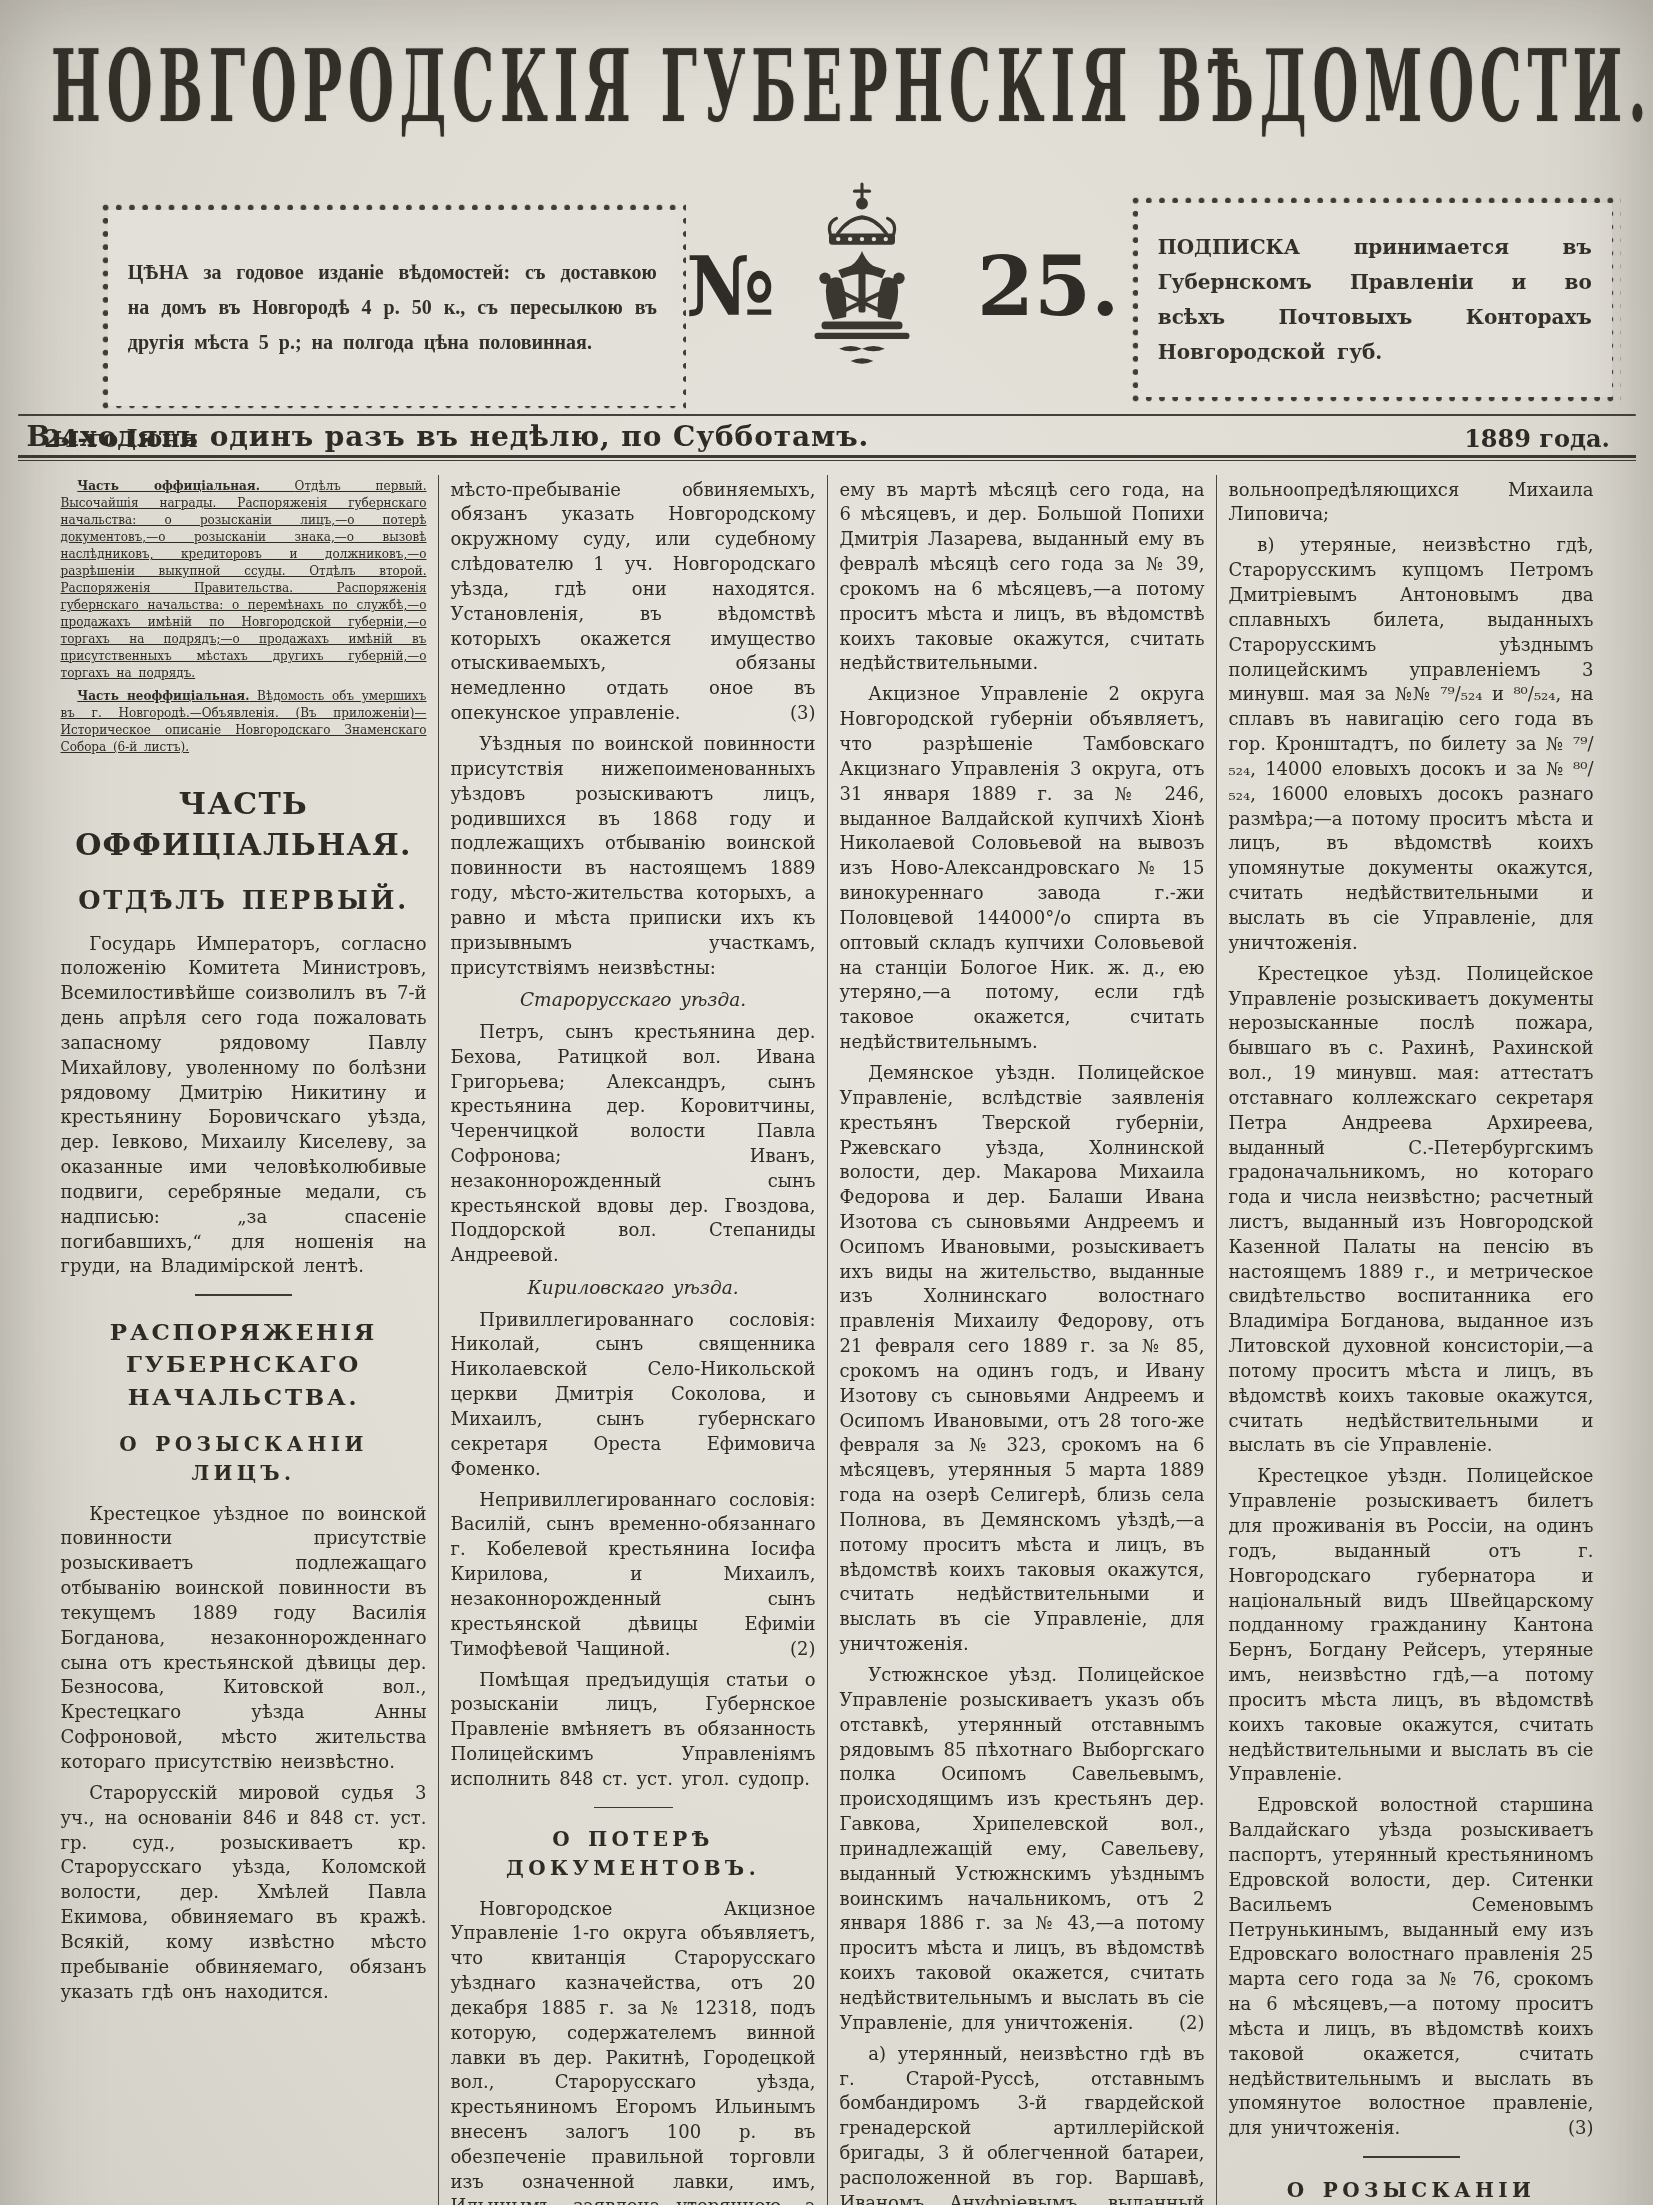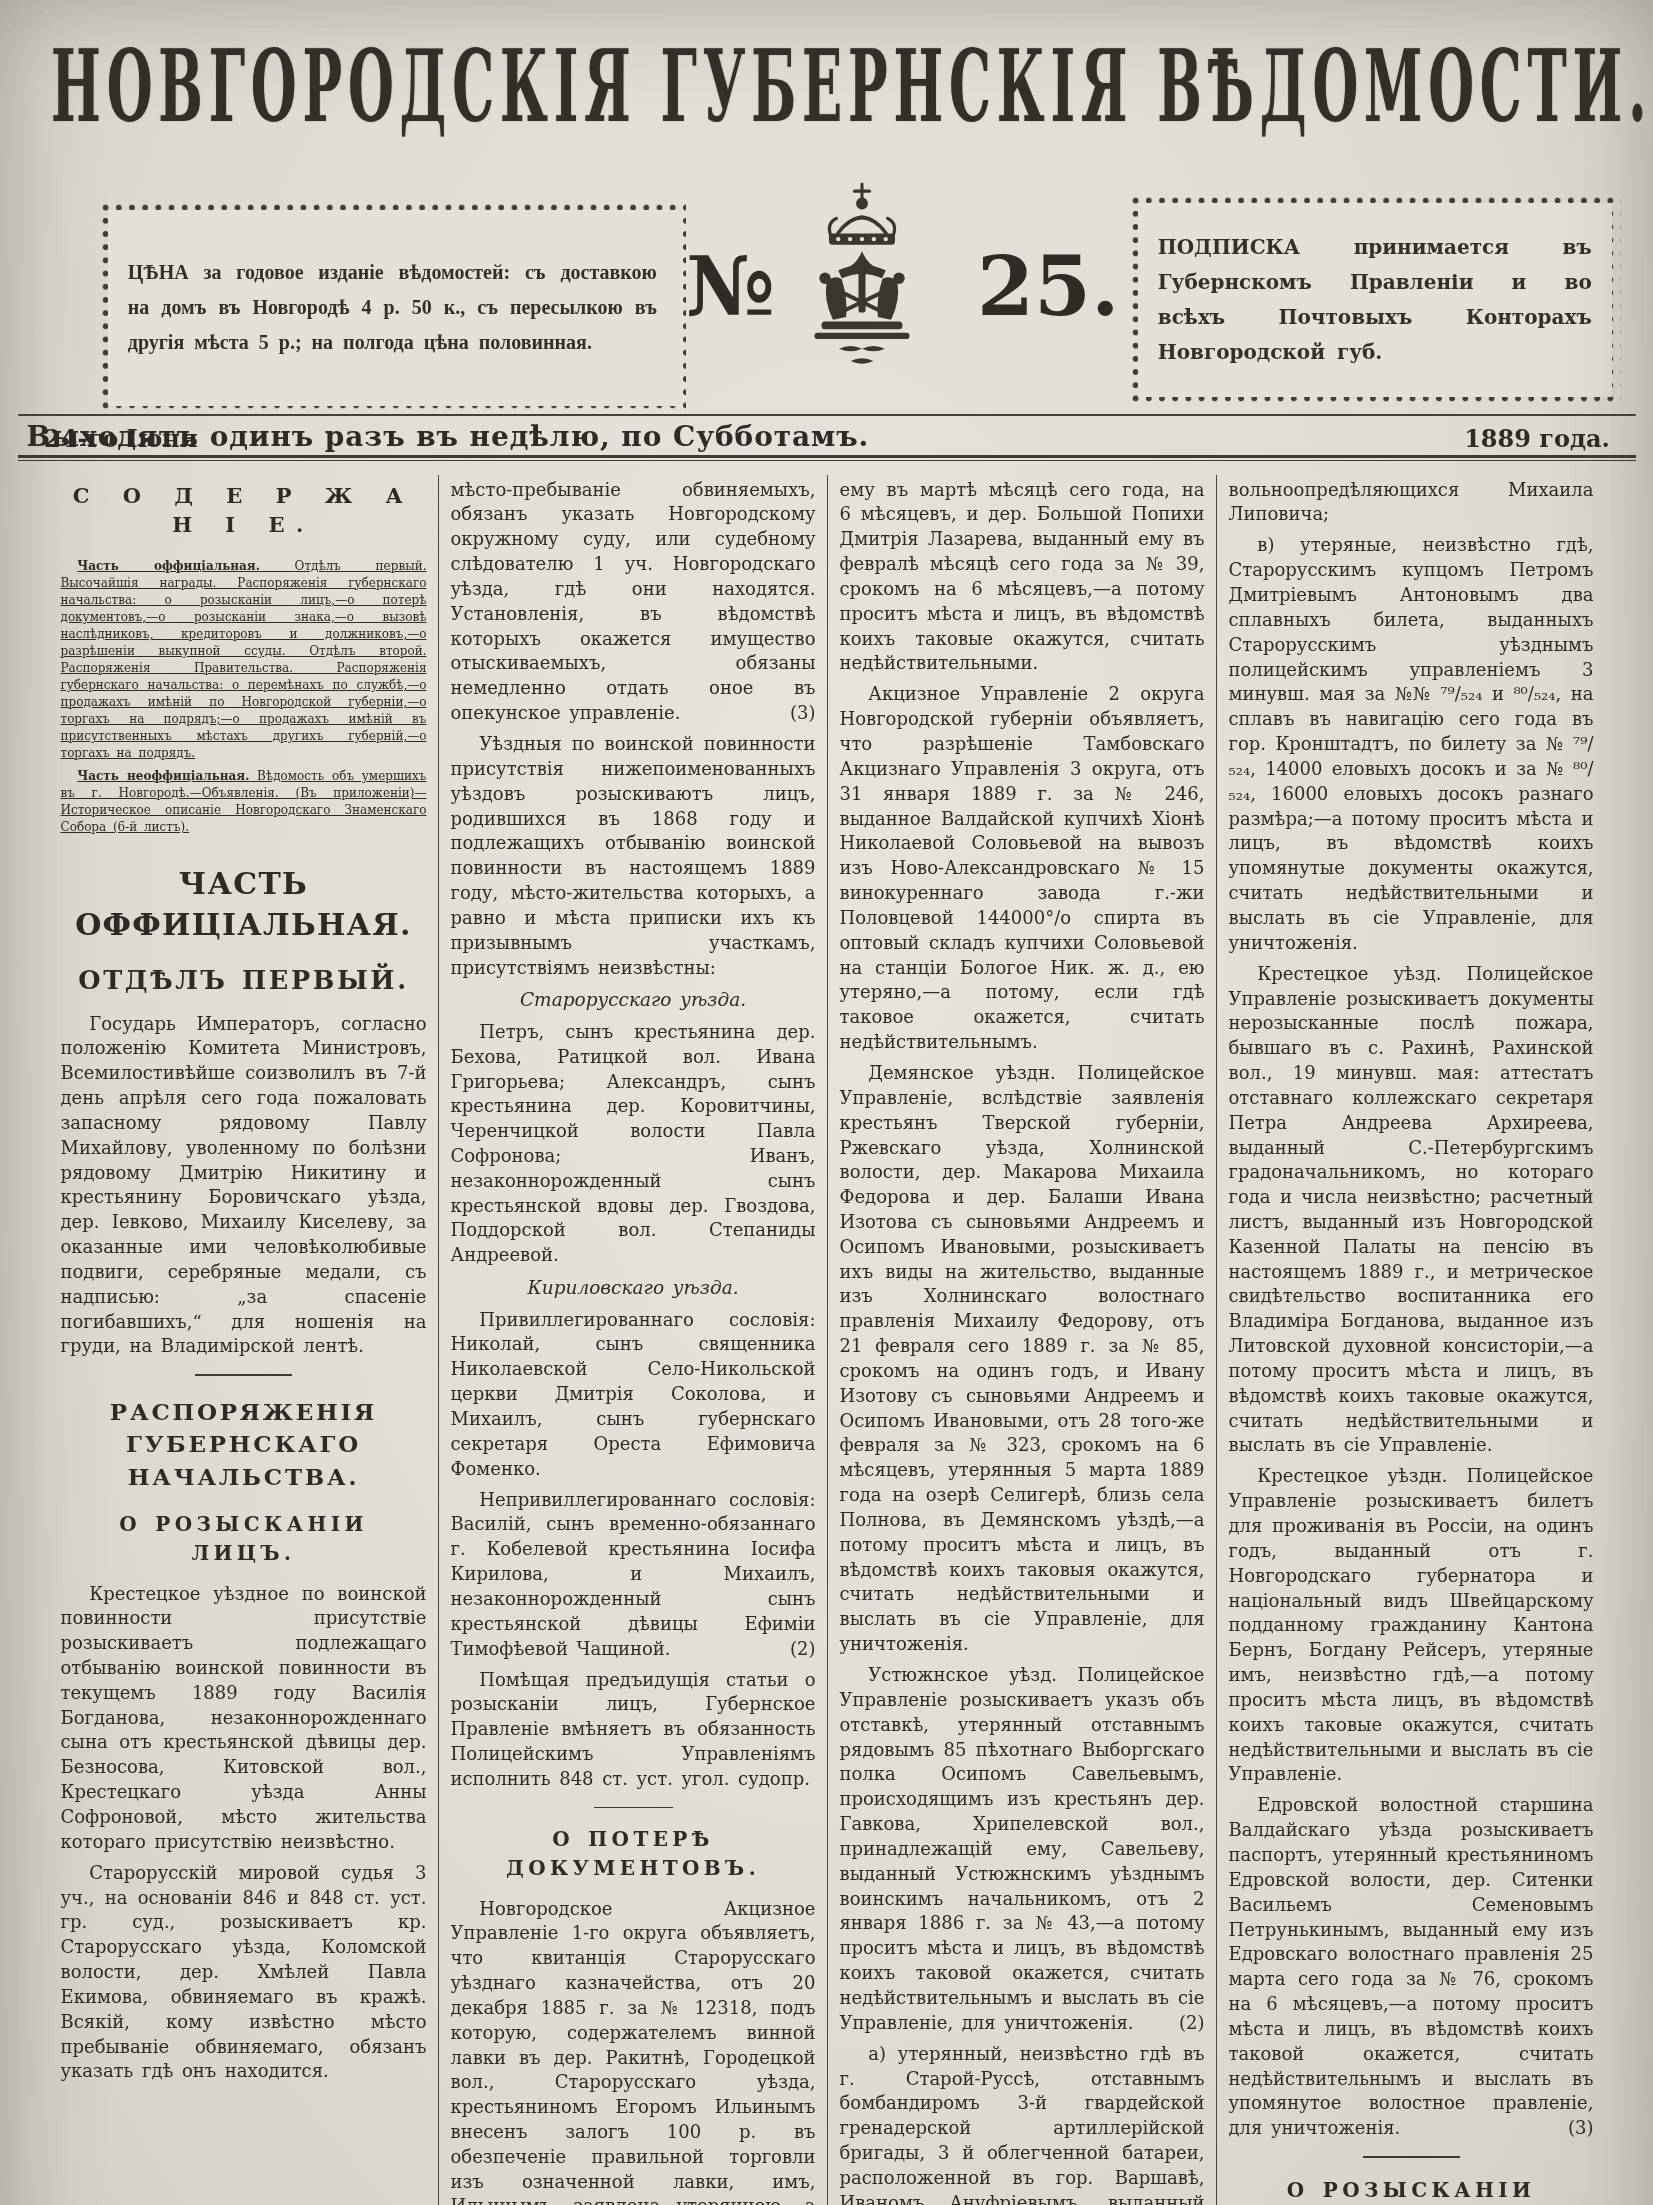--- a/index.html
+++ b/index.html
@@ -126,21 +126,20 @@
   <span class="date-left">24-го Іюня</span>
   <div class="schedule">Выходятъ одинъ разъ въ недѣлю, по Субботамъ.</div>
   <span class="date-right">1889 года.</span>
 </div>
 
 <div class="rule-double"></div>
 
 <div class="cols">
 
   <section class="col">
-    <div class="h-contents">С О Д Е Р Ж А Н І Е.</div>
     <p class="p-contents"><span class="lead">Часть оффиціальная.</span> <span>Отдѣлъ первый. Высочайшія награды. Распоряженія губернскаго начальства: о розысканіи лицъ,—о потерѣ документовъ,—о розысканіи знака,—о вызовѣ наслѣдниковъ, кредиторовъ и должниковъ,—о разрѣшеніи выкупной ссуды. Отдѣлъ второй. Распоряженія Правительства. Распоряженія губернскаго начальства: о перемѣнахъ по службѣ,—о продажахъ имѣній по Новгородской губерніи,—о торгахъ на подрядъ;—о продажахъ имѣній въ присутственныхъ мѣстахъ другихъ губерній,—о торгахъ на подрядъ.</span></p>
     <p class="p-contents"><span class="lead">Часть неоффиціальная.</span> <span>Вѣдомость объ умершихъ въ г. Новгородѣ.—Объявленія. (Въ приложеніи)—Историческое описаніе Новгородскаго Знаменскаго Собора (6-й листъ).</span></p>
     <div class="h-part">ЧАСТЬ ОФФИЦІАЛЬНАЯ.</div>
     <div class="h-otdel">ОТДѢЛЪ ПЕРВЫЙ.</div>
     <p class="para"><span>Государь Императоръ, согласно положенію Комитета Министровъ, Всемилостивѣйше соизволилъ въ 7-й день апрѣля сего года пожаловать запасному рядовому Павлу Михайлову, уволенному по болѣзни рядовому Дмитрію Никитину и крестьянину Боровичскаго уѣзда, дер. Іевково, Михаилу Киселеву, за оказанные ими человѣколюбивые подвиги, серебряные медали, съ надписью: „за спасеніе погибавшихъ,“ для ношенія на груди, на Владимірской лентѣ.</span></p>
     <div class="divider"></div>
     <div class="h-rasp">РАСПОРЯЖЕНІЯ ГУБЕРНСКАГО НАЧАЛЬСТВА.</div>
     <div class="h-sub">О РОЗЫСКАНІИ ЛИЦЪ.</div>
     <p class="para"><span>Крестецкое уѣздное по воинской повинности присутствіе розыскиваетъ подлежащаго отбыванію воинской повинности въ текущемъ 1889 году Василія Богданова, незаконнорожденнаго сына отъ крестьянской дѣвицы дер. Безносова, Китовской вол., Крестецкаго уѣзда Анны Софроновой, мѣсто жительства котораго присутствію неизвѣстно.</span></p>
     <p class="para"><span>Старорусскій мировой судья 3 уч., на основаніи 846 и 848 ст. уст. гр. суд., розыскиваетъ кр. Старорусскаго уѣзда, Коломской волости, дер. Хмѣлей Павла Екимова, обвиняемаго въ кражѣ. Всякій, кому извѣстно мѣсто пребываніе обвиняемаго, обязанъ указать гдѣ онъ находится.</span> </p>

